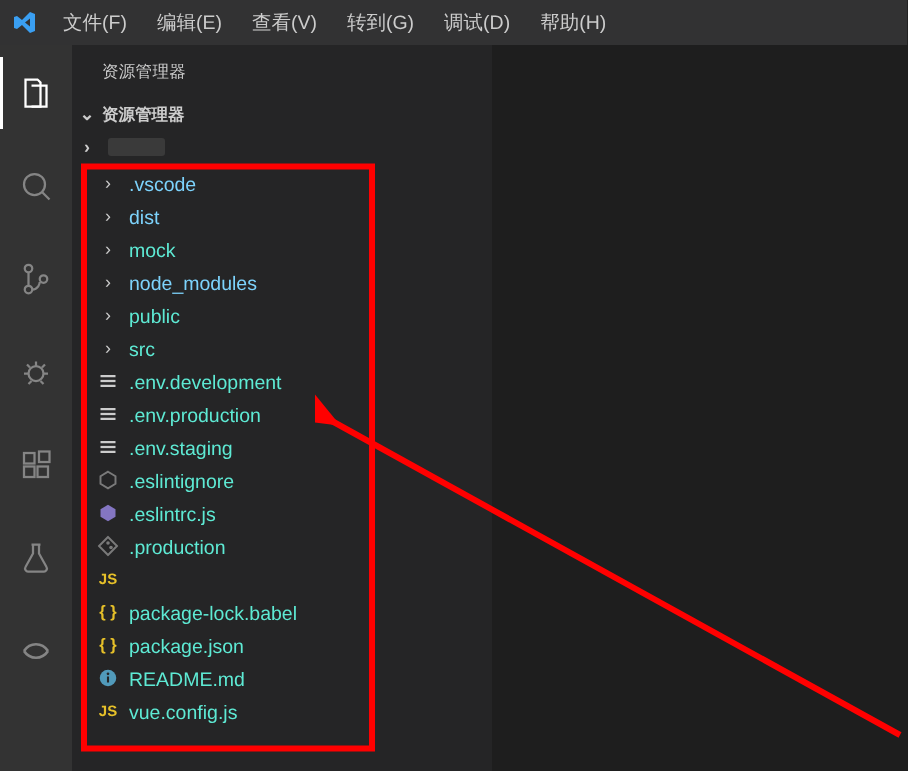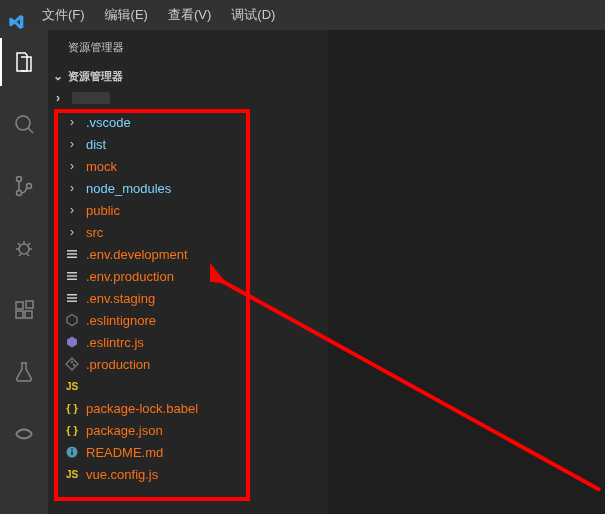--- a/index.html
+++ b/index.html
@@ -12,21 +12,21 @@
     height: 514px;
     overflow: hidden;
     display: flex;
     flex-direction: column;
     user-select: none;
   }
   .titlebar {
     height: 30px;
     background: #323233;
     display: flex;
-    align-items: flex-end;
+    align-items: center;
     padding: 0 8px;
     gap: 4px;
   }
   .logo {
     width: 16px; height: 16px;
     margin-right: 6px;
   }
   .menu-item {
     padding: 0 8px;
     height: 100%;
@@ -116,21 +116,21 @@
     height: 22px;
     display: flex;
     align-items: center;
     padding-left: 16px;
     gap: 6px;
     cursor: pointer;
     font-size: 13px;
   }
   .tree-row .icon { width: 16px; height: 16px; display: flex; align-items: center; justify-content: center; }
   .dim { color: #7dd3fc; }
-  .normal { color: #f97316; }
+  .normal { color: #5eead4; }
   .editor {
     flex: 1;
     background: #1e1e1e;
   }
   .arrow {
     position: absolute;
     pointer-events: none;
   }
 </style>
 </head>
@@ -138,21 +138,23 @@
 
 <div class="titlebar">
   <span class="logo">
     <svg viewBox="0 0 24 24" width="16" height="16">
         <path fill="#3a9ff2" d="M23 3.5l-5-2-8 8-5-4-3 1v11l3 1 5-4 8 8 5-2v-17zm-5 12.5l-5-4 5-4v8z"></path>
       </svg>
   </span>
   <div class="menu-item">文件(F)</div>
   <div class="menu-item">编辑(E)</div>
   <div class="menu-item">查看(V)</div>
+  <div class="menu-item">转到(G)</div>
   <div class="menu-item">调试(D)</div>
+  <div class="menu-item">帮助(H)</div>
 </div>
 
 <div class="workbench">
   <div class="activitybar">
     <div class="activity-icon active">
       <svg width="24" height="24" viewBox="0 0 24 24" fill="none" stroke="currentColor" stroke-width="1.5">
           <path d="M5 3h8l2 2v16H5z"></path>
           <path d="M9 7h10v14H9"></path>
         </svg>
     </div>

